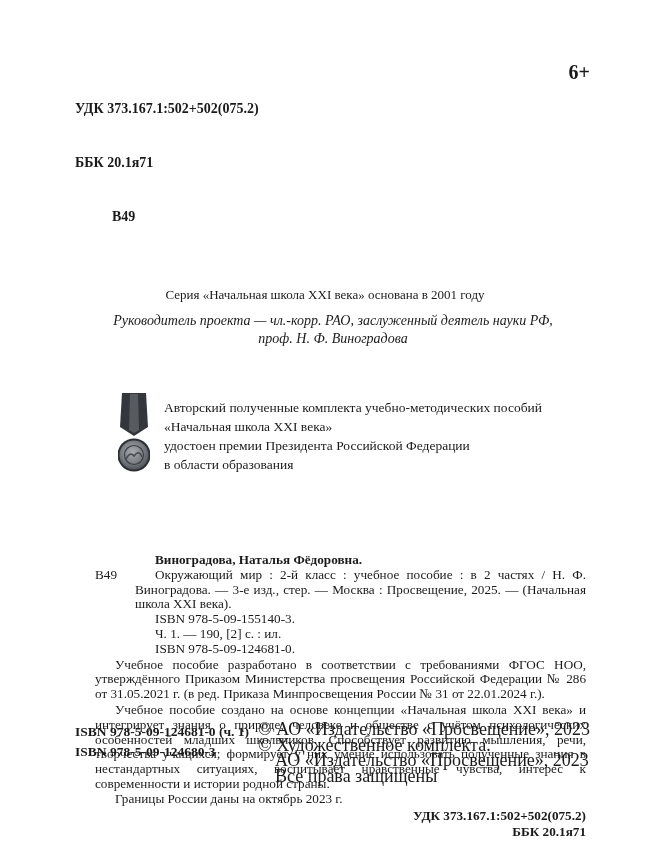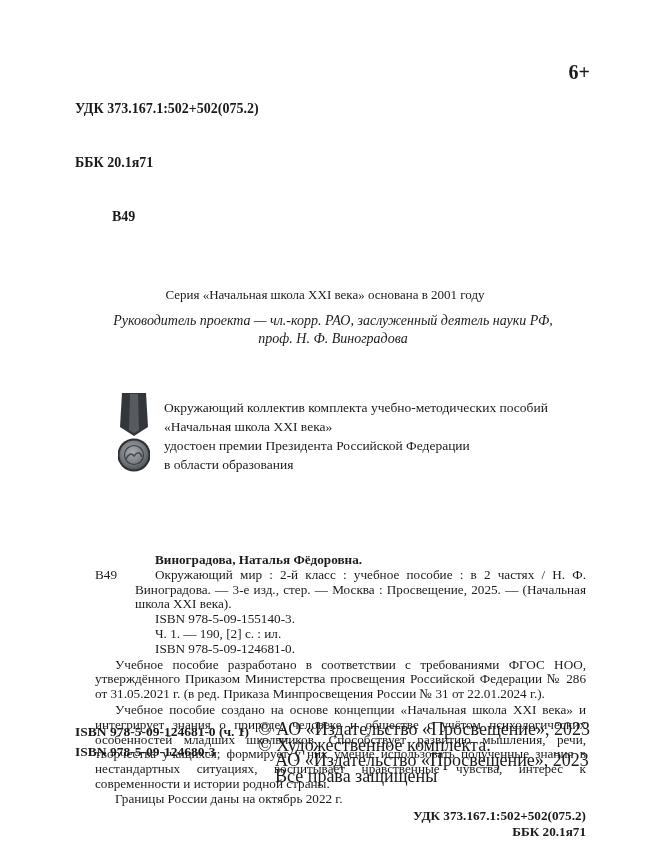--- a/index.html
+++ b/index.html
@@ -124,41 +124,41 @@
         </defs>
         <polygon points="4,0 28,0 30,34 16,43 2,34" fill="#33373b"></polygon>
         <polygon points="12,1 20,1 21,37 16,40 11,37" fill="#565b60"></polygon>
         <circle cx="16" cy="62" r="16.5" fill="#2c3034"></circle>
         <circle cx="16" cy="62" r="14.5" fill="url(#discGrad)"></circle>
         <circle cx="16" cy="62" r="9.5" fill="none" stroke="#3c4044" stroke-width="1.2"></circle>
         <path d="M8 66 Q12 58 16 63 Q21 56 24 64" fill="none" stroke="#44484c" stroke-width="1.5"></path>
       </svg>
     </span>
     <div class="award-text">
-      <div>Окружающий коллектив комплекта учебно-методических пособий</div>
+      <div>Авторский полученные комплекта учебно-методических пособий</div>
       <div>«Начальная школа XXI века»</div>
       <div>удостоен премии Президента Российской Федерации</div>
       <div>в области образования</div>
     </div>
   </div>
 
   <div class="bib-section">
     <div class="entry-wrap">
       <p class="author-line">Виноградова, Наталья Фёдоровна.</p>
       <div class="entry">
         <span class="entry-code">В49</span>
         <p class="entry-desc">Окружающий мир : 2-й класс : учебное пособие : в 2 частях / Н. Ф. Виноградова. — 3-е изд., стер. — Москва : Просвещение, 2025. — (Начальная школа XXI века).</p>
       </div>
       <div class="indent-line">ISBN 978-5-09-155140-3.</div>
       <div class="indent-line">Ч. 1. — 190, [2] с. : ил.</div>
       <div class="indent-line">ISBN 978-5-09-124681-0.</div>
     </div>
     <p class="para">Учебное пособие разработано в соответствии с требованиями ФГОС НОО, утверждённого Приказом Министерства просвещения Российской Федерации № 286 от 31.05.2021 г. (в ред. Приказа Минпросвещения России № 31 от 22.01.2024 г.).</p>
     <p class="para">Учебное пособие создано на основе концепции «Начальная школа XXI века» и интегрирует знания о природе, человеке и обществе с учётом психологических особенностей младших школьников. Способствует развитию мышления, речи, творчества учащихся; формирует у них умение использовать полученные знания в нестандартных ситуациях, воспитывает нравственные чувства, интерес к современности и истории родной страны.</p>
-    <p class="note-line">Границы России даны на октябрь 2022 г.</p>
+    <p class="note-line">Границы России даны на октябрь 2023 г.</p>
     <div class="codes-right">
       <div>УДК 373.167.1:502+502(075.2)</div>
       <div>ББК 20.1я71</div>
     </div>
   </div>
 
   <div class="footer">
     <div class="isbn-block">
       <div>ISBN 978-5-09-124681-0 (ч. 1)</div>
       <div>ISBN 978-5-09-124680-3</div>

